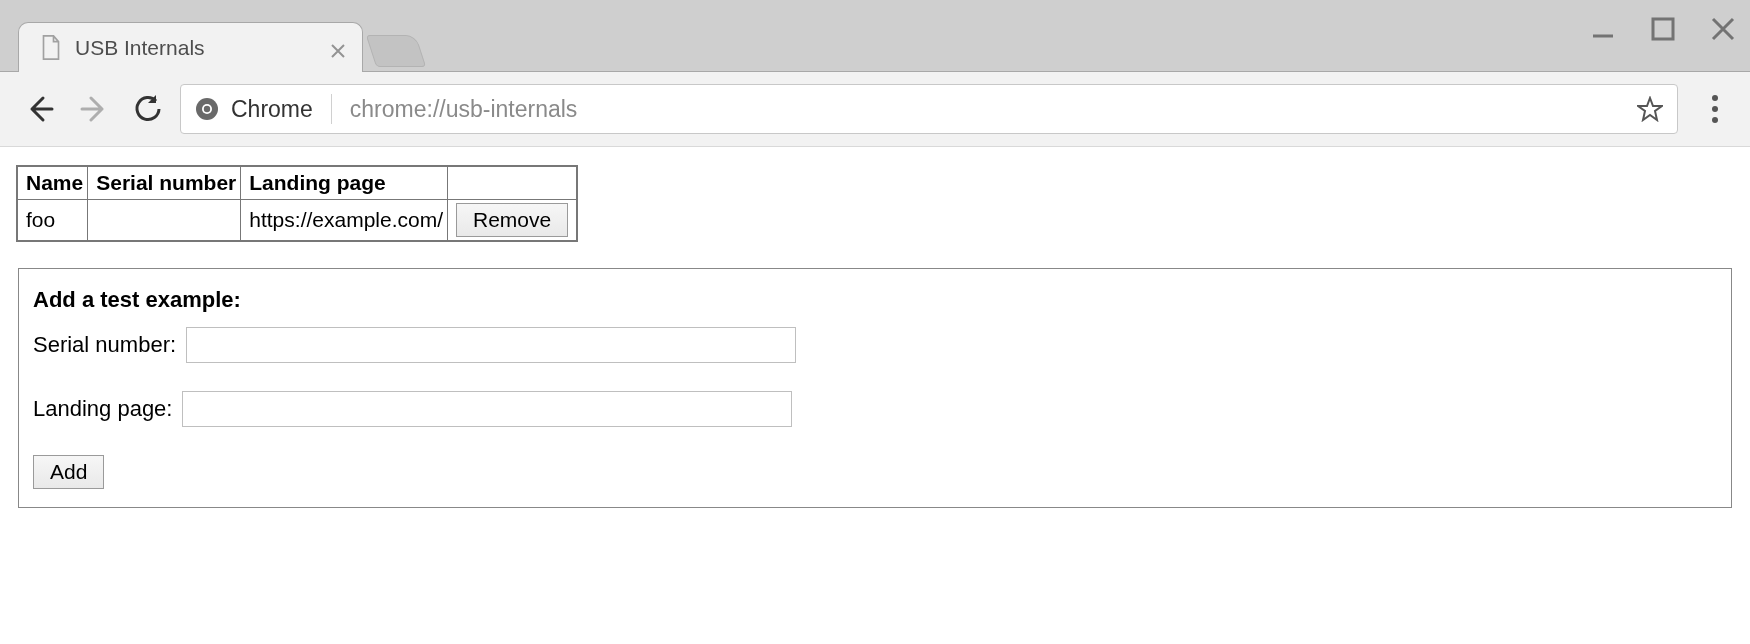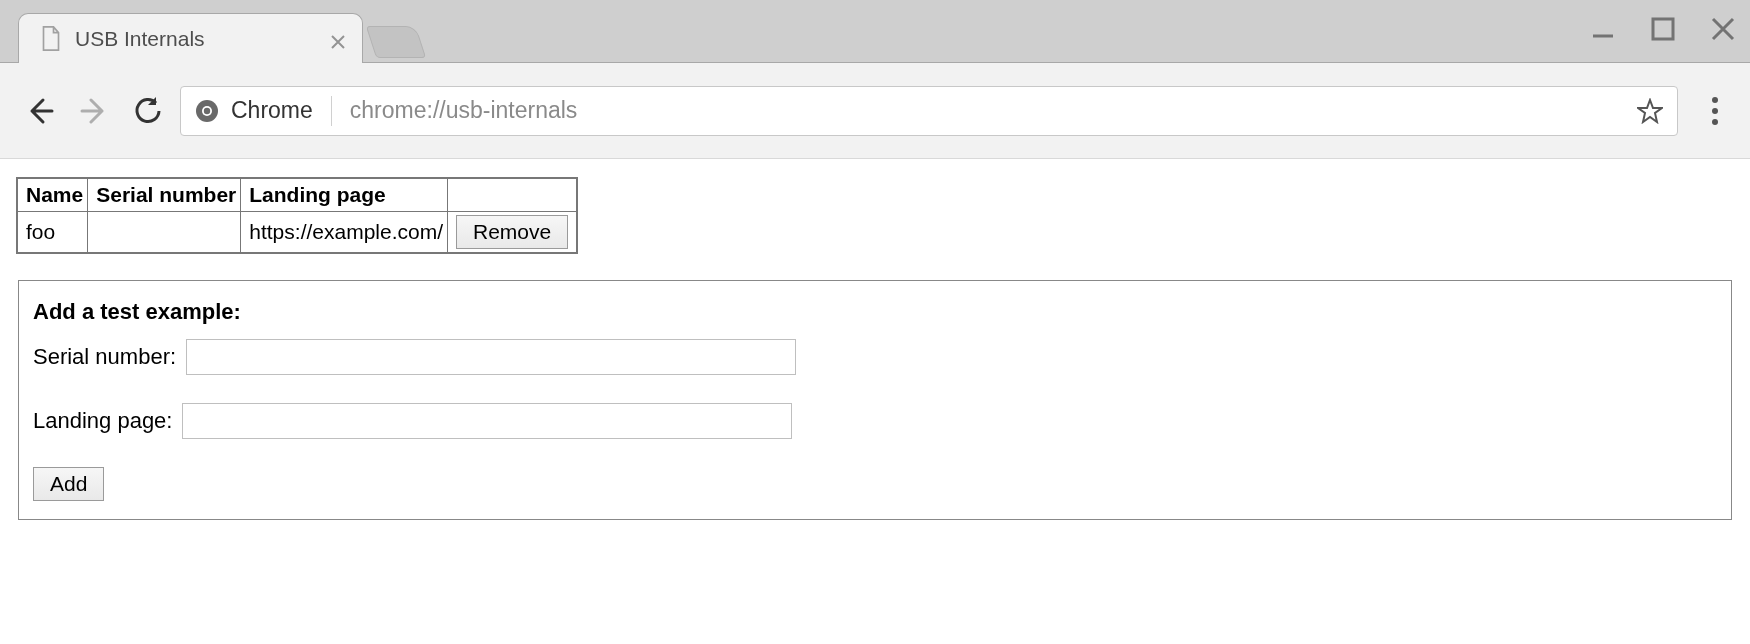--- a/index.html
+++ b/index.html
@@ -9,21 +9,21 @@
     font-family: "Helvetica Neue", Arial, sans-serif;
     font-size:20px;
     color:#000;
     background:#fff;
     overflow:hidden;
   }
 
   
   .chrome-frame { width:100%; }
   .tab-strip {
-    height:63px;
+    height:72px;
     background:#cfcfcf;
     display:flex;
     align-items:flex-end;
     position:relative;
     border-bottom:1px solid #a8a8a8;
   }
   .tabs { display:flex; align-items:flex-end; padding-left:18px; height:100%;}
   .tab {
     position:relative;
     height:50px;
@@ -68,21 +68,21 @@
     position:absolute; right:14px; top:0; height:63px;
     display:flex; align-items:center; gap:34px;
     color:#555;
   }
   .window-controls svg { width:26px; height:26px; }
   .window-controls .win-btn { cursor:pointer; opacity:.75; }
 
   
   .toolbar {
     background:#f2f2f2;
-    height:96px;
+    height:75px;
     display:flex;
     align-items:center;
     padding:0 18px;
     gap:10px;
     border-bottom:1px solid #d9d9d9;
   }
   .nav-btn {
     width:44px; height:44px;
     display:flex; align-items:center; justify-content:center;
     color:#555; cursor:pointer;

